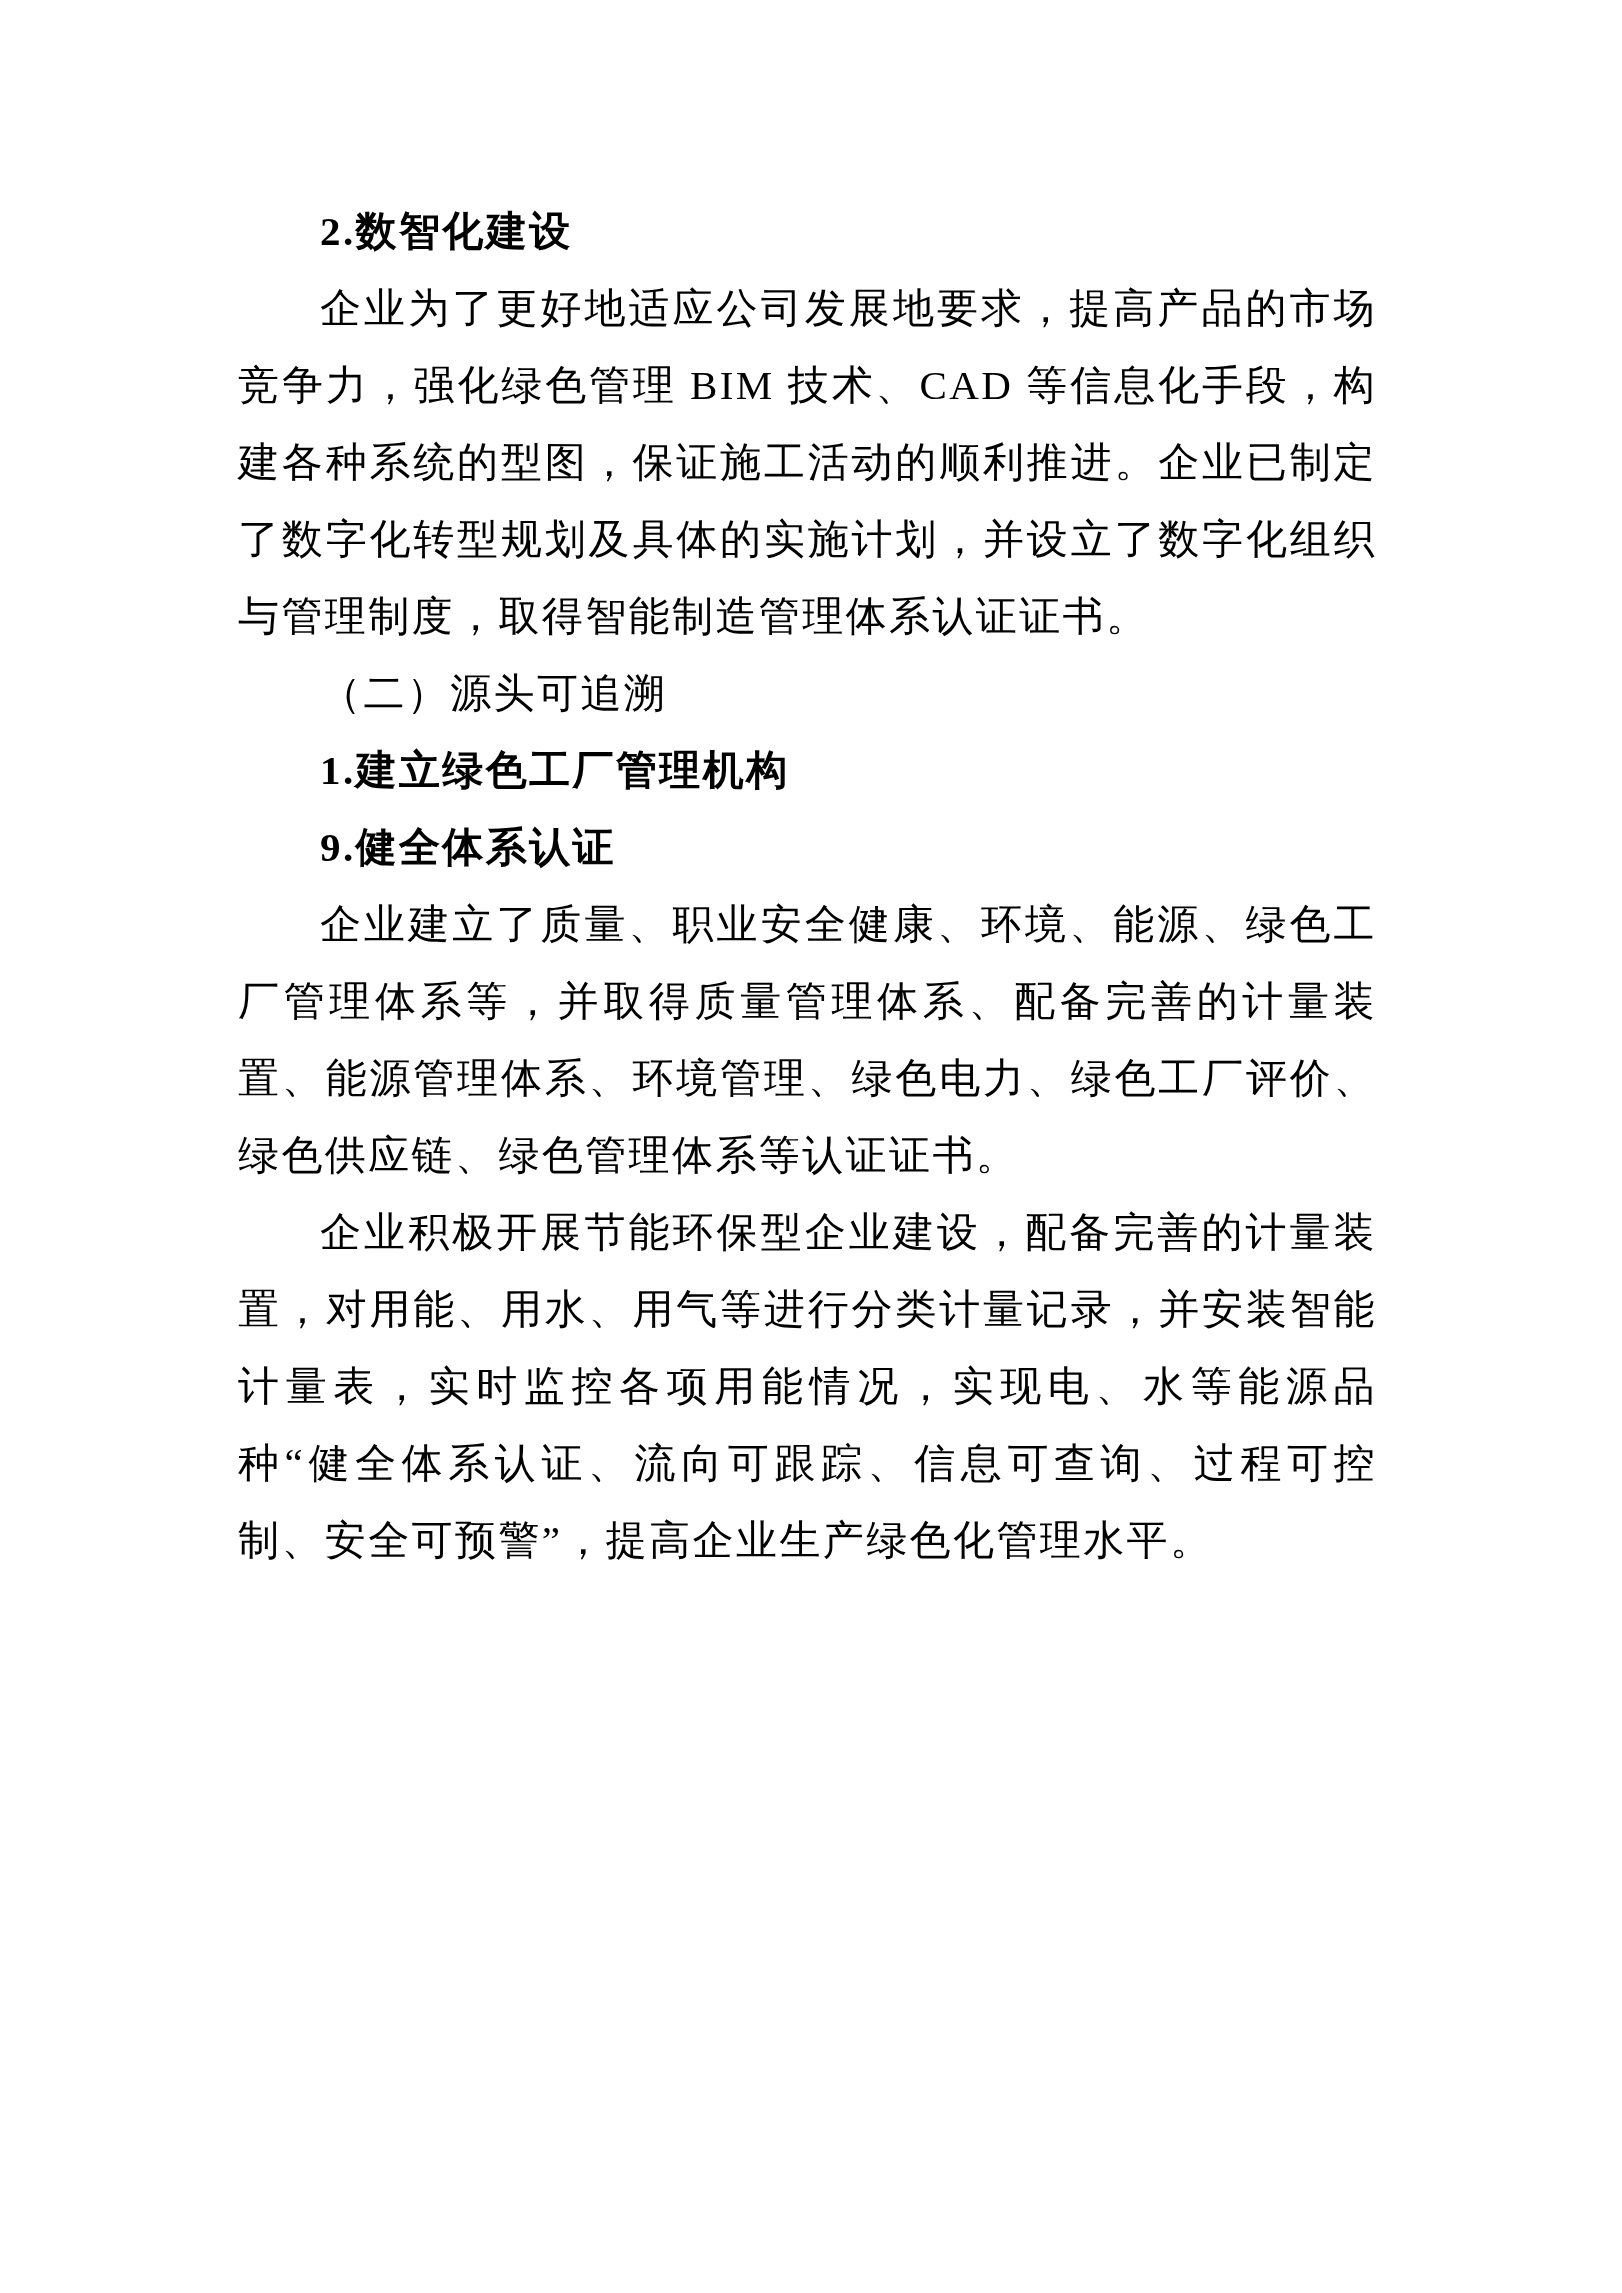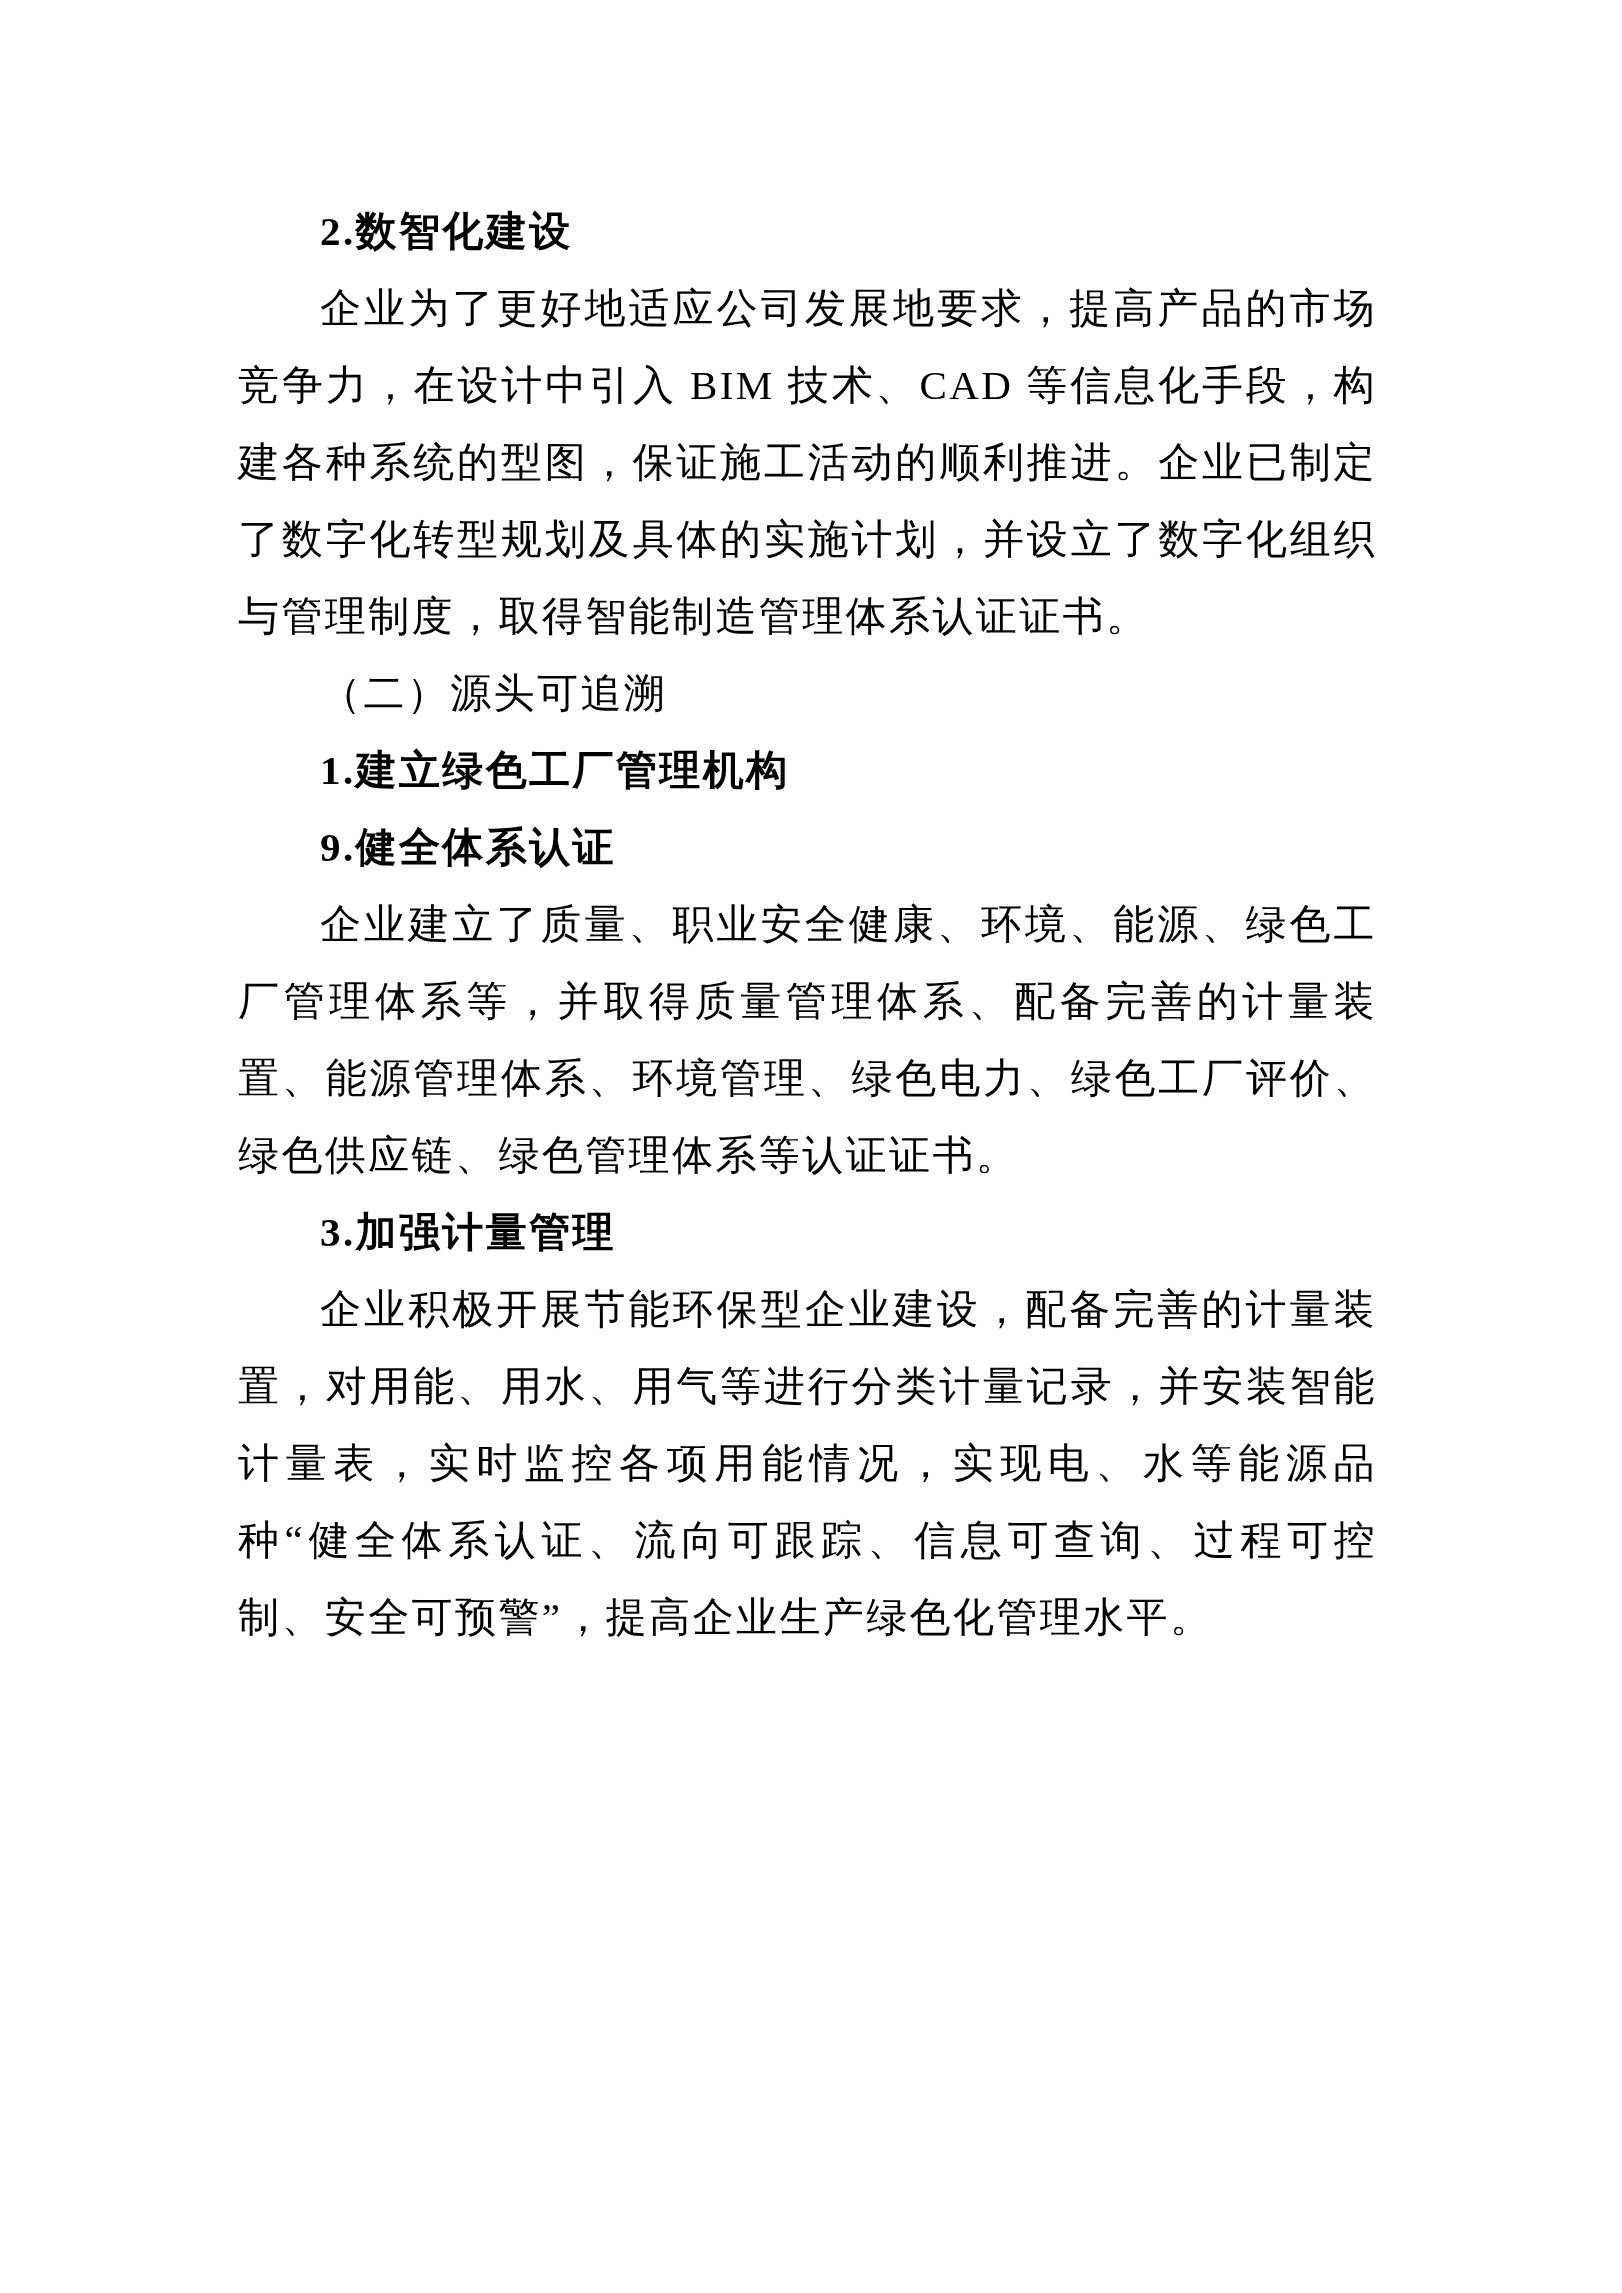--- a/index.html
+++ b/index.html
@@ -39,23 +39,22 @@
     letter-spacing: 7.5px;
     color: #000000;
   }
 </style>
 </head>
 <body>
 
 <div class="page">
   <div class="content">
     <p class="line h-bold">2.数智化建设</p>
-    <p class="line">企业为了更好地适应公司发展地要求，提高产品的市场竞争力，在设计中引入 BIM 技术、CAD 等信息化手段，构建各种系统的型图，保证施工活动的顺利推进。企业已制定了数字化转型规划及具体的实施计划，并设立了数字化组织与管理制度，取得智能制造管理体系认证证书。</p>
+    <p class="line">企业为了更好地适应公司发展地要求，提高产品的市场竞争力，强化绿色管理 BIM 技术、CAD 等信息化手段，构建各种系统的型图，保证施工活动的顺利推进。企业已制定了数字化转型规划及具体的实施计划，并设立了数字化组织与管理制度，取得智能制造管理体系认证证书。</p>
     <p class="line h-regular">（二）源头可追溯</p>
     <p class="line h-bold">1.建立绿色工厂管理机构</p>
     <p class="line h-bold">9.健全体系认证</p>
     <p class="line">企业建立了质量、职业安全健康、环境、能源、绿色工厂管理体系等，并取得质量管理体系、配备完善的计量装置、能源管理体系、环境管理、绿色电力、绿色工厂评价、绿色供应链、绿色管理体系等认证证书。</p>
-    <p class="line h-bold">3.加强计量管理</p>
     <p class="line">企业积极开展节能环保型企业建设，配备完善的计量装置，对用能、用水、用气等进行分类计量记录，并安装智能计量表，实时监控各项用能情况，实现电、水等能源品种“健全体系认证、流向可跟踪、信息可查询、过程可控制、安全可预警”，提高企业生产绿色化管理水平。</p>
   </div>
   <div class="footer">— 2 —</div>
 </div>
 
 
 </body></html>

